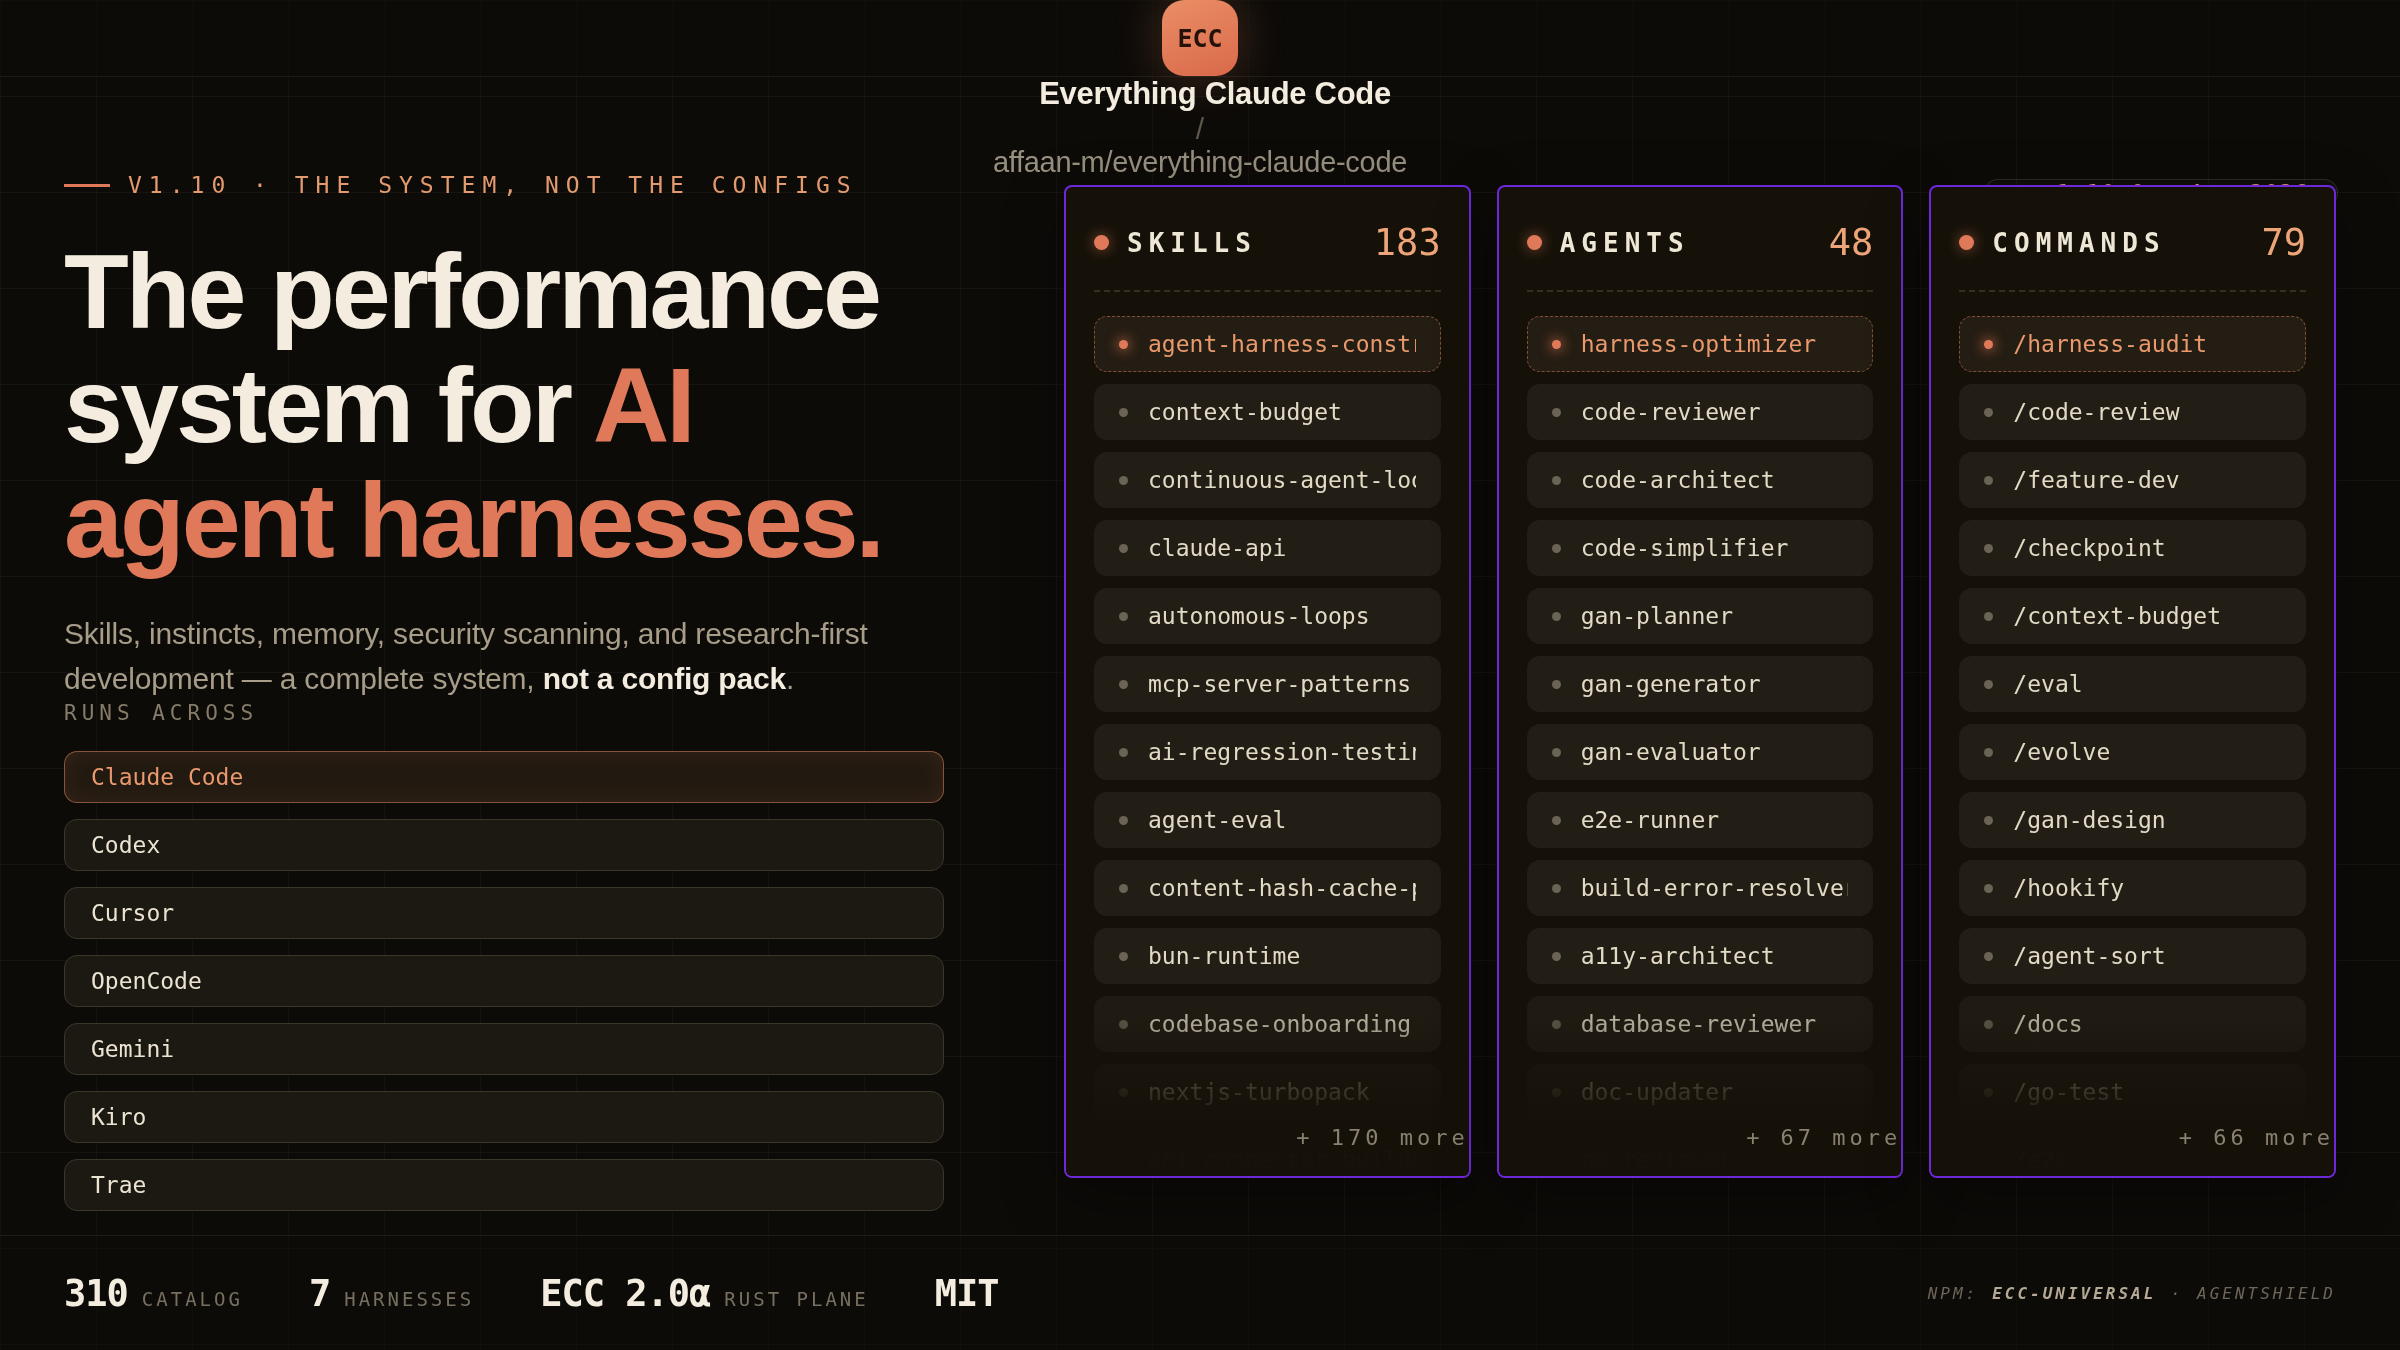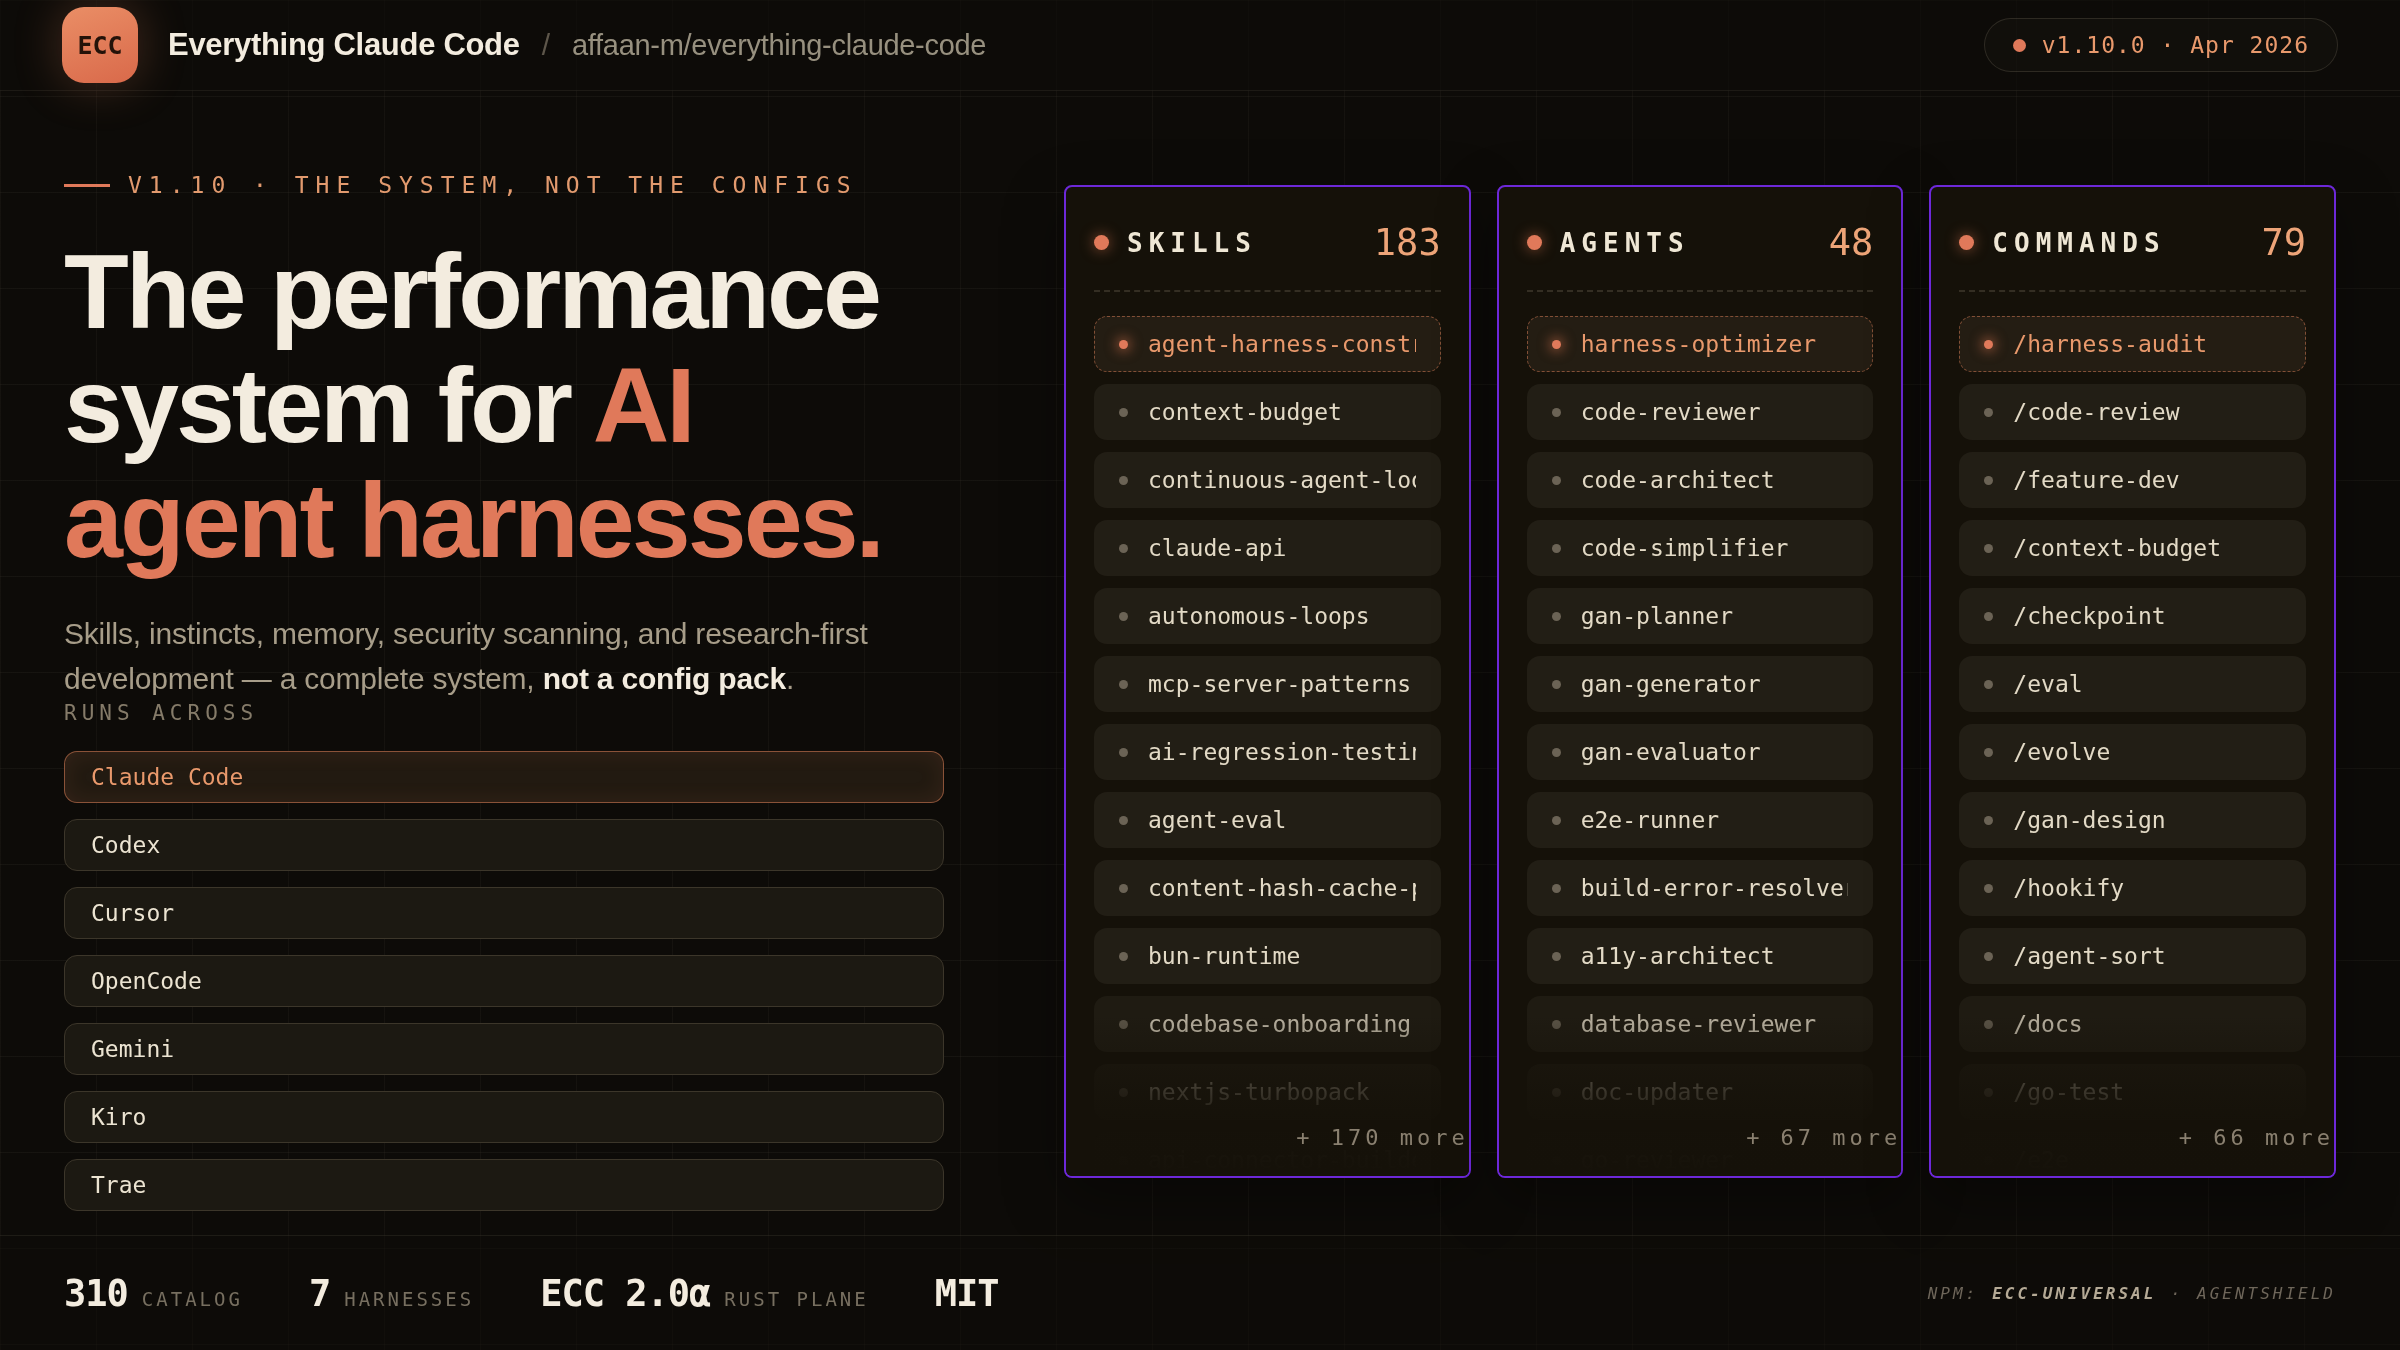--- a/index.html
+++ b/index.html
@@ -15,24 +15,25 @@
       linear-gradient(90deg, rgba(240,225,195,0.035) 1px, transparent 1px);
     background-size:96px 96px;
     font-family:"Liberation Sans", sans-serif;
     color:var(--cream);
     position:relative;
   }
   .mono{font-family:"DejaVu Sans Mono","Liberation Mono",monospace;}
 
   
   .header{
-    position:absolute;top:0;left:0;right:0;height:91px;
+    position:absolute;top:0;left:0;right:0;height:77px;
     display:flex;align-items:center;padding:0 62px;
     border-bottom:1px solid rgba(240,225,195,0.07);
     background:rgba(13,11,8,0.6);
+    flex-direction:column;
   }
   .logo{
     width:76px;height:76px;border-radius:22px;
     background:linear-gradient(160deg,#ea8e66,#d9694a);
     color:#241209;display:flex;align-items:center;justify-content:center;
     font-family:"DejaVu Sans Mono","Liberation Mono",monospace;
     font-size:25px;font-weight:bold;
     box-shadow:0 0 48px rgba(224,130,90,0.28);
     flex:0 0 auto;
   }
@@ -377,26 +378,26 @@
           <div class="ilabel">/code-review</div>
         </div>
 
         <div class="item">
           <div class="idot"></div>
           <div class="ilabel">/feature-dev</div>
         </div>
 
         <div class="item">
           <div class="idot"></div>
+          <div class="ilabel">/checkpoint</div>
+        </div>
+
+        <div class="item">
+          <div class="idot"></div>
           <div class="ilabel">/context-budget</div>
-        </div>
-
-        <div class="item">
-          <div class="idot"></div>
-          <div class="ilabel">/checkpoint</div>
         </div>
 
         <div class="item">
           <div class="idot"></div>
           <div class="ilabel">/eval</div>
         </div>
 
         <div class="item">
           <div class="idot"></div>
           <div class="ilabel">/evolve</div>

